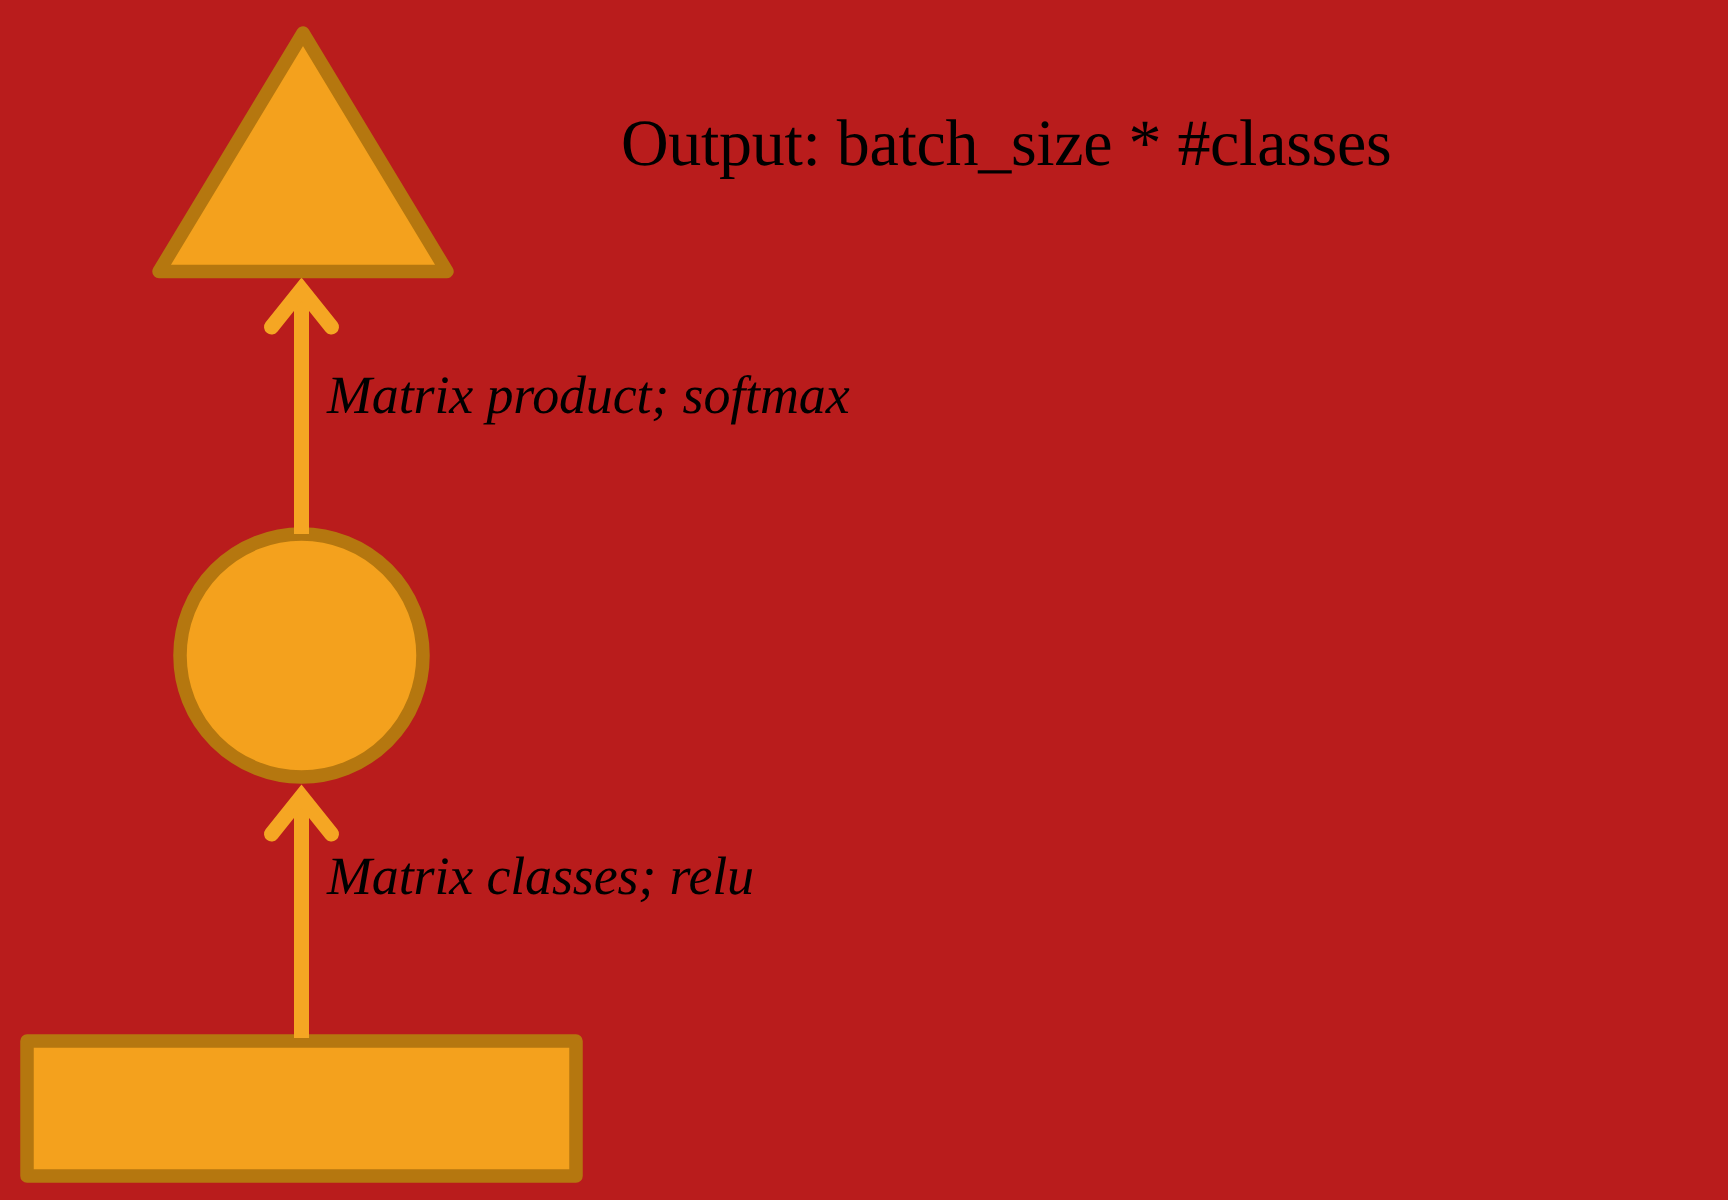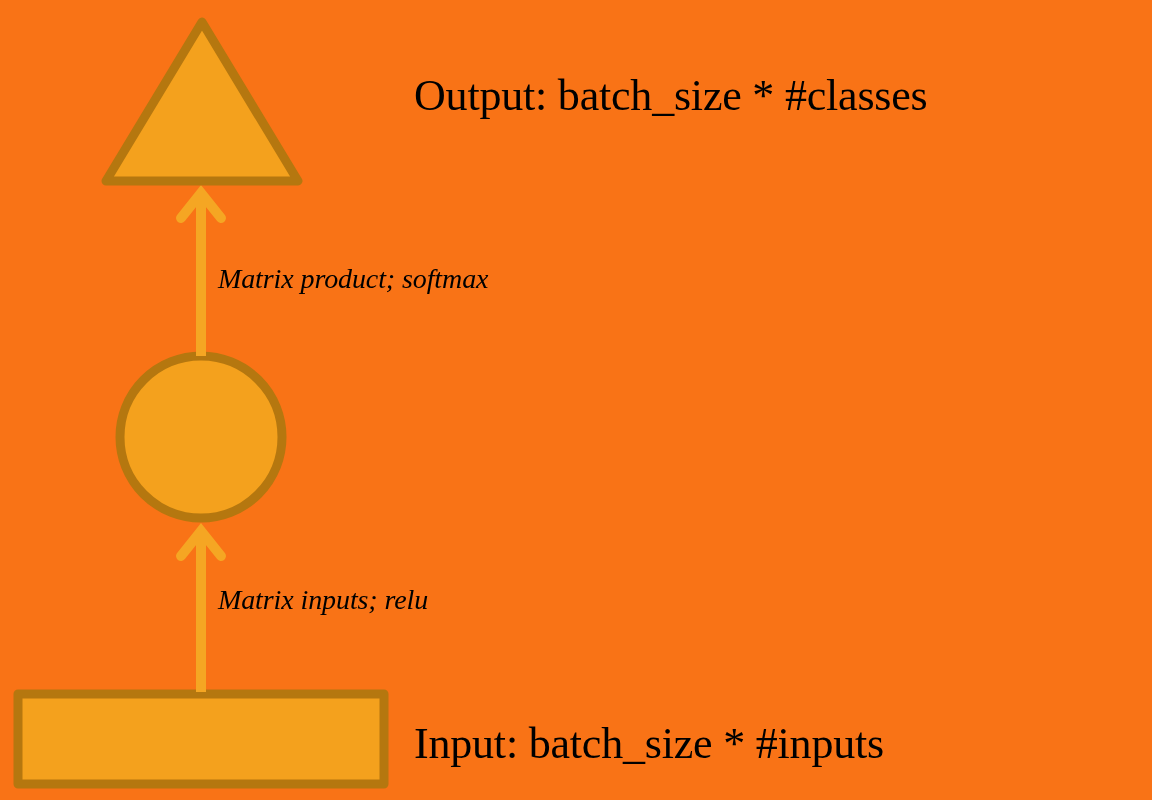--- a/index.html
+++ b/index.html
@@ -11,21 +11,21 @@
   body {
     width: 1152px;
     height: 800px;
     overflow: hidden;
     font-family: "Liberation Serif", "DejaVu Serif", serif;
   }
   #canvas {
     position: relative;
     width: 1152px;
     height: 800px;
-    background: #f97316;
+    background: #b91c1c;
   }
   #diagram-svg {
     position: absolute;
     left: 0;
     top: 0;
     width: 1152px;
     height: 800px;
   }
   .layer-label {
     position: absolute;
@@ -34,26 +34,25 @@
     line-height: 1.0;
     color: #000000;
     white-space: nowrap;
     font-weight: normal;
     letter-spacing: -0.2px;
   }
   .edge-label {
     position: absolute;
     font-family: "Liberation Serif", "DejaVu Serif", serif;
     font-style: italic;
-    font-size: 28px;
+    font-size: 36px;
     line-height: 1.0;
     color: #000000;
     white-space: nowrap;
     letter-spacing: -0.1px;
-    margin-top: 20px;
   }
   #label-output  { left: 414px; top: 74px;  }
   #label-hidden  { left: 414px; top: 412px; }
   #label-input   { left: 414px; top: 722px; }
   #label-edge-top    { left: 218px; top: 245px; }
   #label-edge-bottom { left: 218px; top: 566px; }
 </style>
 </head>
 <body>
 
@@ -83,17 +82,16 @@
       <polygon points="202,22 298,181 106,181" fill="#F4A11D" stroke="#B5770F" stroke-width="9" stroke-linejoin="round"></polygon>
     </g>
 
   </svg>
 
   <div class="layer-label" id="label-output">Output: batch_size * #classes</div>
 
   <div class="edge-label" id="label-edge-top">Matrix product; softmax</div>
 
 
-  <div class="edge-label" id="label-edge-bottom">Matrix inputs; relu</div>
+  <div class="edge-label" id="label-edge-bottom">Matrix classes; relu</div>
 
-  <div class="layer-label" id="label-input">Input: batch_size * #inputs</div>
 
 </div>
 
 </body></html>

